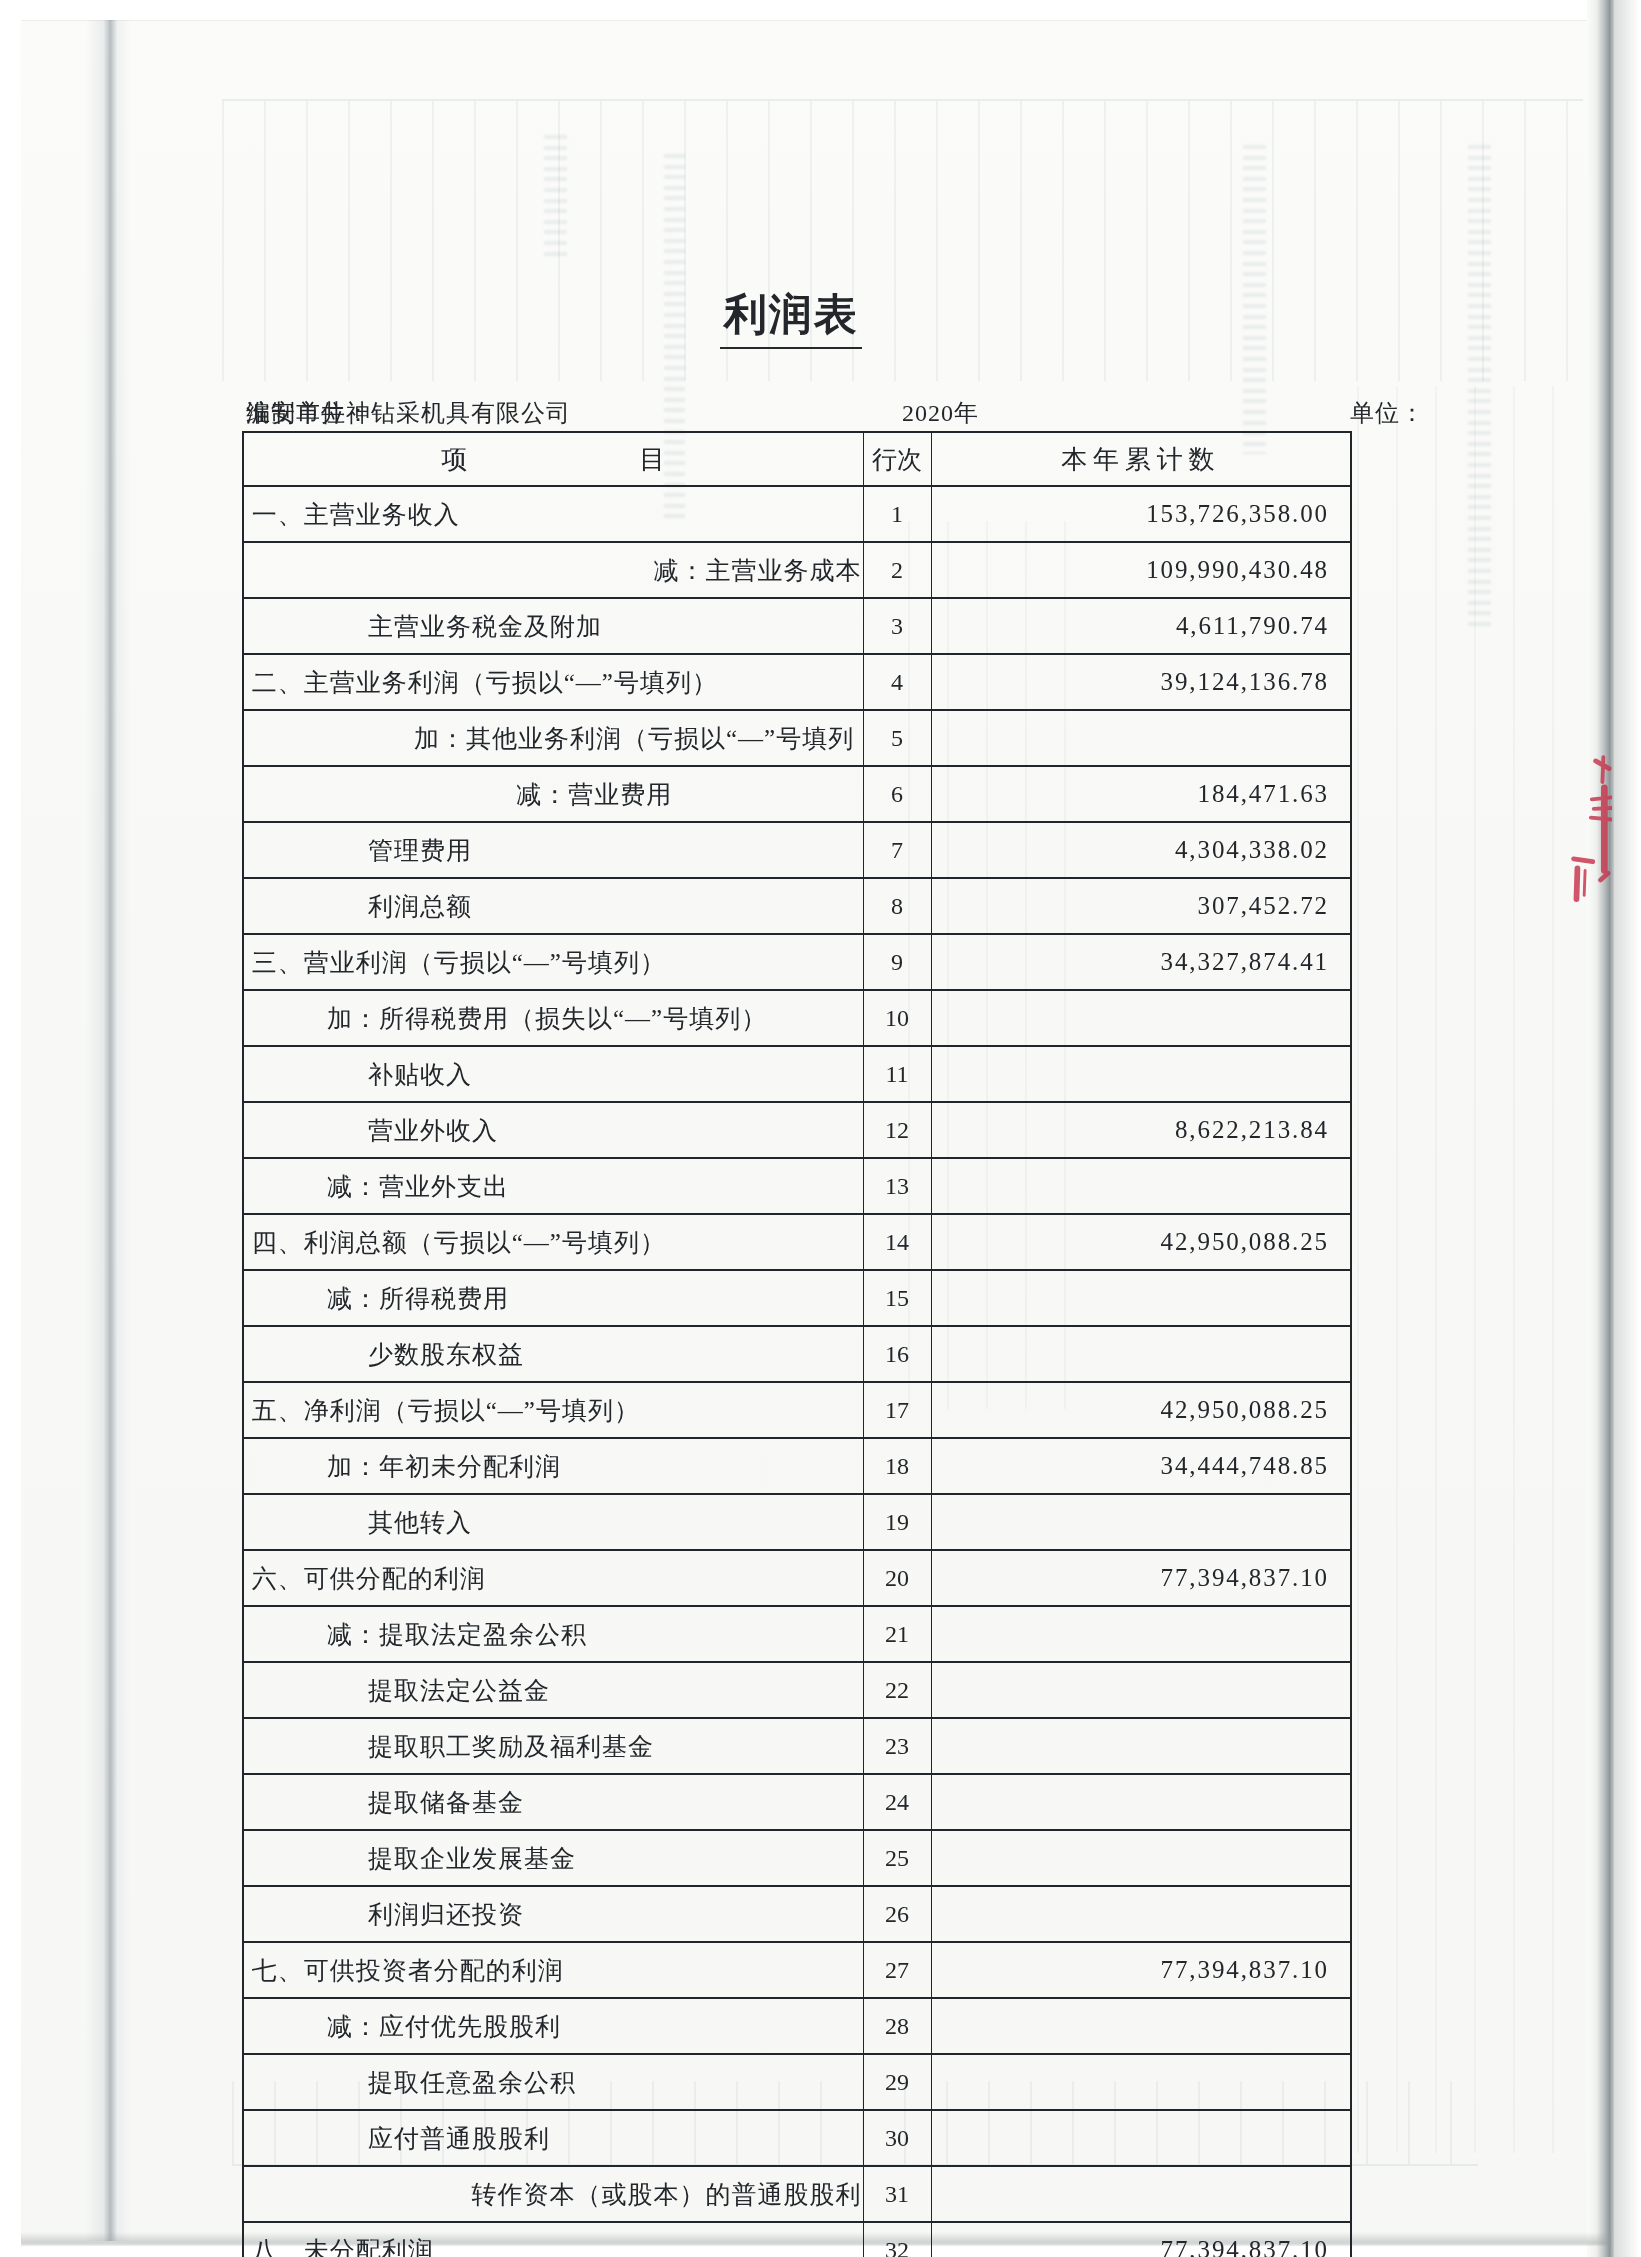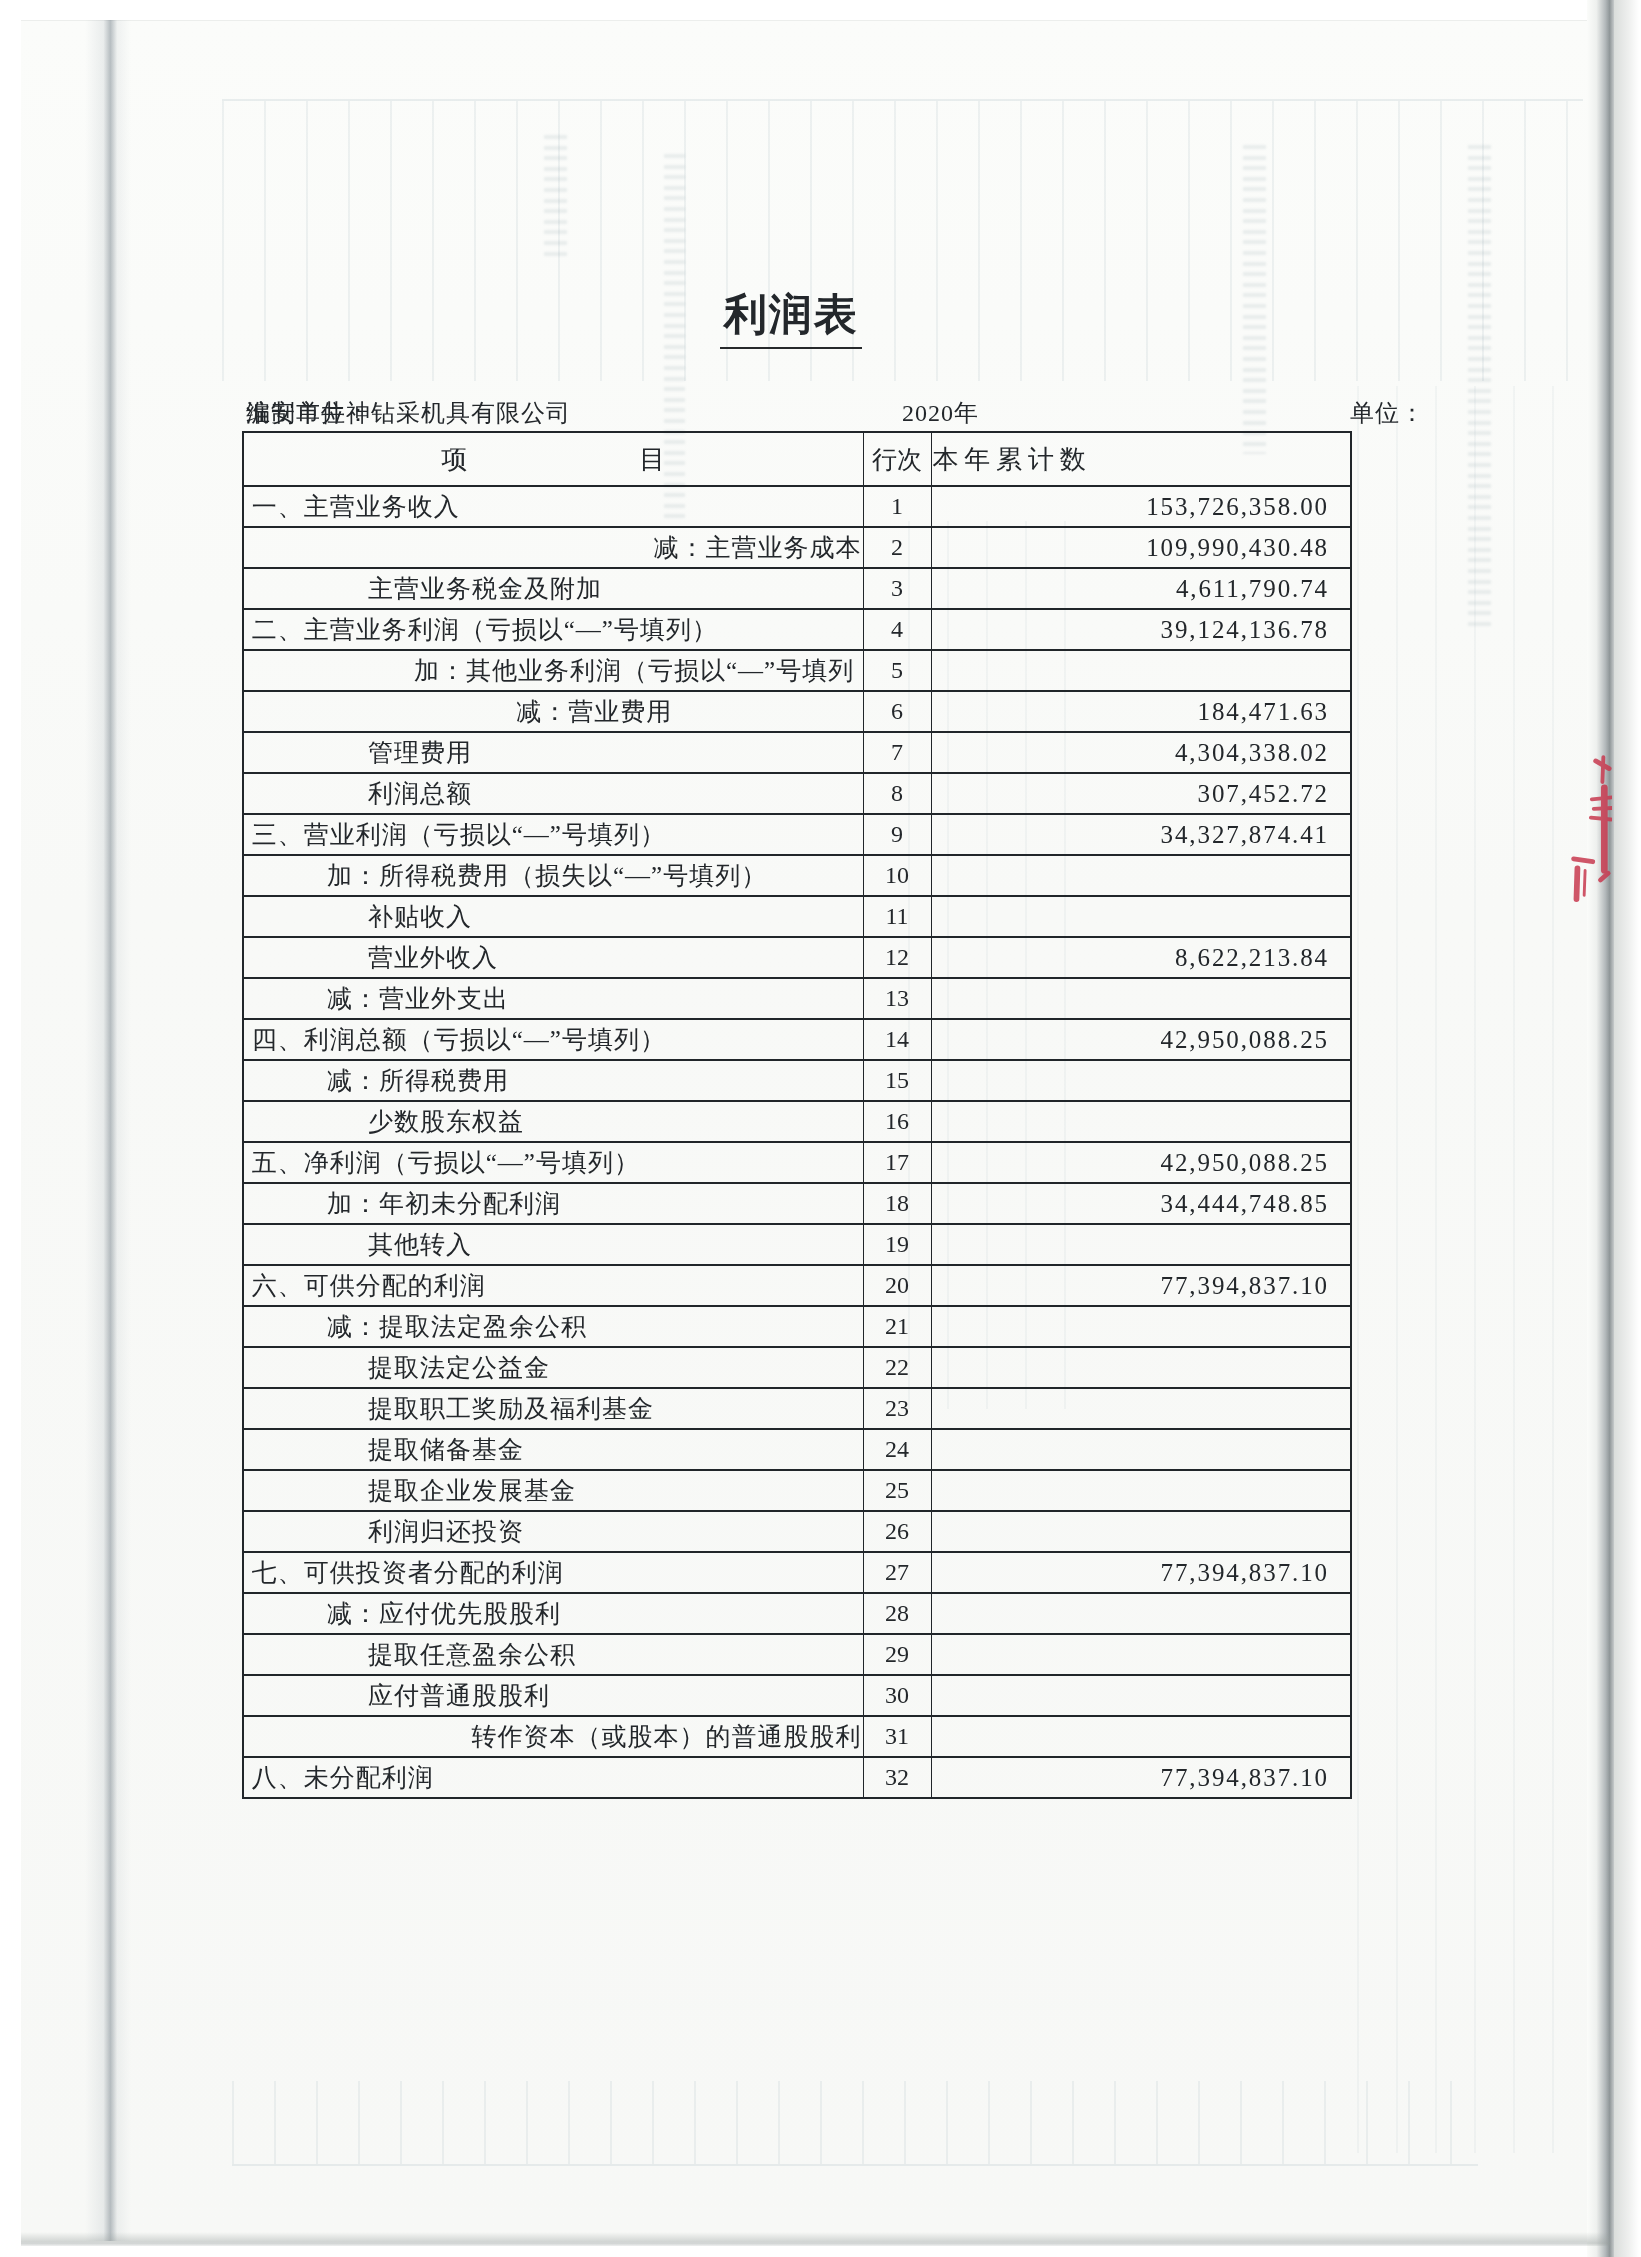--- a/index.html
+++ b/index.html
@@ -61,25 +61,25 @@
     border-collapse:collapse;table-layout:fixed;
     background:transparent;
   }
   table.profit col.c1{width:620px;} table.profit col.c2{width:68px;} table.profit col.c3{width:420px;}
   table.profit th,table.profit td{
     border:1.9px solid #21262a;border-top-width:2.9px;border-bottom-width:2.9px;
     font-weight:normal;overflow:hidden;white-space:nowrap;
   }
   table.profit{border:2.9px solid #21262a;}
   table.profit thead tr{height:54px;}
-  table.profit tbody tr{height:41px;}
+  table.profit tbody tr{height:56px;}
   th.h-item{font-size:26px;}
   .h-item-inner{display:flex;justify-content:center;gap:172px;}
   th.h-line{font-size:25px;text-align:center;}
-  th.h-amt{font-size:26px;text-align:left;letter-spacing:5.8px;}
+  th.h-amt{font-size:26px;text-align:center;letter-spacing:5.8px;}
   td.c-item{font-size:25px;text-align:left;letter-spacing:1px;}
   td.c-line{font-size:24px;text-align:center;}
   td.c-amt{font-size:25px;text-align:right;padding-right:21px;letter-spacing:1.9px;}
   
   .stamp{position:absolute;left:1564px;top:753px;width:48px;height:156px;opacity:.85;}
 </style>
 </head>
 <body>
 
 <div class="paper"></div>

